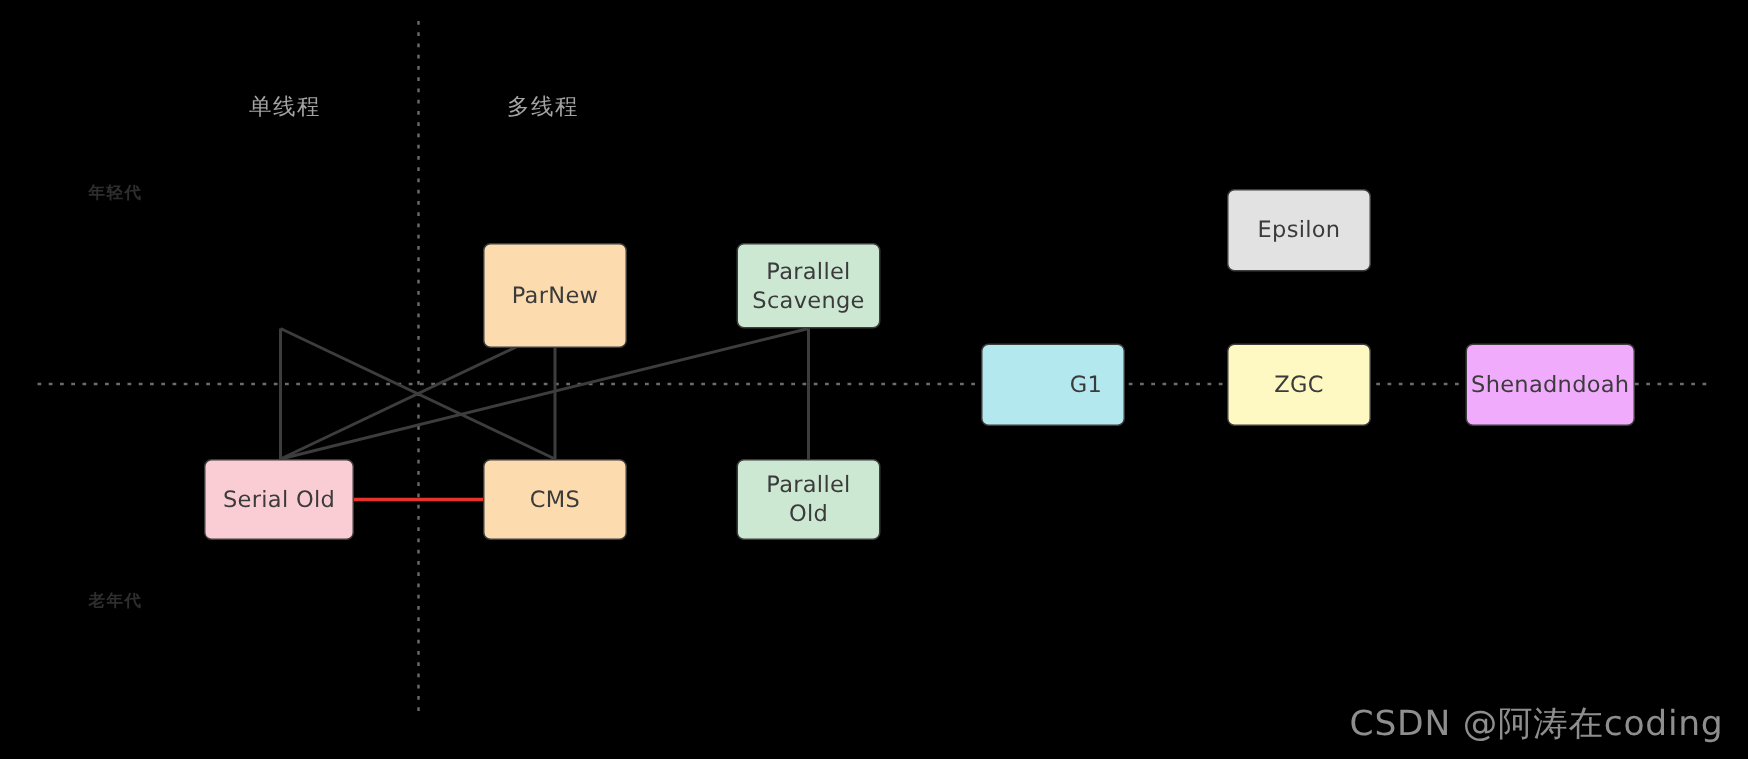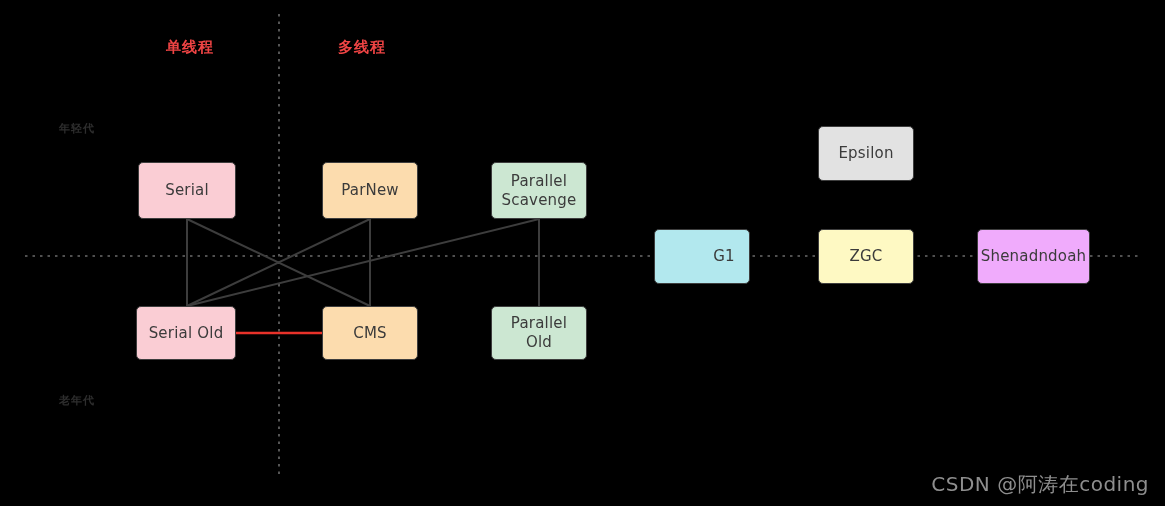--- a/index.html
+++ b/index.html
@@ -17,26 +17,26 @@
     display:flex;align-items:center;justify-content:center;
     text-align:center;line-height:1.25;
     color:#3b3b3b;font-size:15px;letter-spacing:.2px;
     white-space:pre-line;
   }
   .axis-label{
     position:absolute;color:#2e2e2e;font-size:11px;
     letter-spacing:1px;font-weight:600;
   }
   .phase-label{
-    position:absolute;color:#ef4444;font-size:15px;
-    letter-spacing:1px;font-weight:700;
+    position:absolute;color:#a3a3a3;font-size:15px;
+    letter-spacing:1px;font-weight:400;margin-top:24px;
   }
   .watermark{
     position:absolute;right:16px;bottom:8px;
-    color:#8e8e8e;font-size:20px;letter-spacing:.5px;
+    color:#8e8e8e;font-size:23px;letter-spacing:.5px;
   }
 </style>
 </head>
 <body>
 
 <div id="canvas">
 
   <svg class="wires" viewBox="0 0 1165 506" xmlns="http://www.w3.org/2000/svg">
 
     <line x1="25" y1="256" x2="1140" y2="256" stroke="#6b6b6b" stroke-width="1.6" stroke-dasharray="2.5 5"></line>
@@ -50,23 +50,22 @@
     <line x1="539" y1="219" x2="187" y2="306" stroke="#3d3d3d" stroke-width="2"></line>
     <line x1="236" y1="333" x2="322" y2="333" stroke="#e8322a" stroke-width="2.4"></line>
   </svg>
 
   <div class="axis-label" style="left:59px;top:121px;">年轻代</div>
   <div class="axis-label" style="left:59px;top:393px;">老年代</div>
 
   <div class="phase-label" style="left:166px;top:38px;">单线程</div>
   <div class="phase-label" style="left:338px;top:38px;">多线程</div>
 
-  <div class="node" style="left:138px;top:162px;width:98px;height:57px;background:#facdd4;">Serial</div>
 
-  <div class="node" style="left:322px;top:162px;width:96px;height:57px;background:#fcdcae;">ParNew</div>
+  <div class="node" style="left:322px;top:162px;width:96px;height:70px;background:#fcdcae;">ParNew</div>
 
   <div class="node" style="left:491px;top:162px;width:96px;height:57px;background:#cce7d2;">Parallel
 Scavenge</div>
 
   <div class="node" style="left:818px;top:126px;width:96px;height:55px;background:#e2e2e2;">Epsilon</div>
 
   <div class="node" style="left:322px;top:306px;width:96px;height:54px;background:#fcdcae;">CMS</div>
 
   <div class="node" style="left:136px;top:306px;width:100px;height:54px;background:#facdd4;">Serial Old</div>
 

